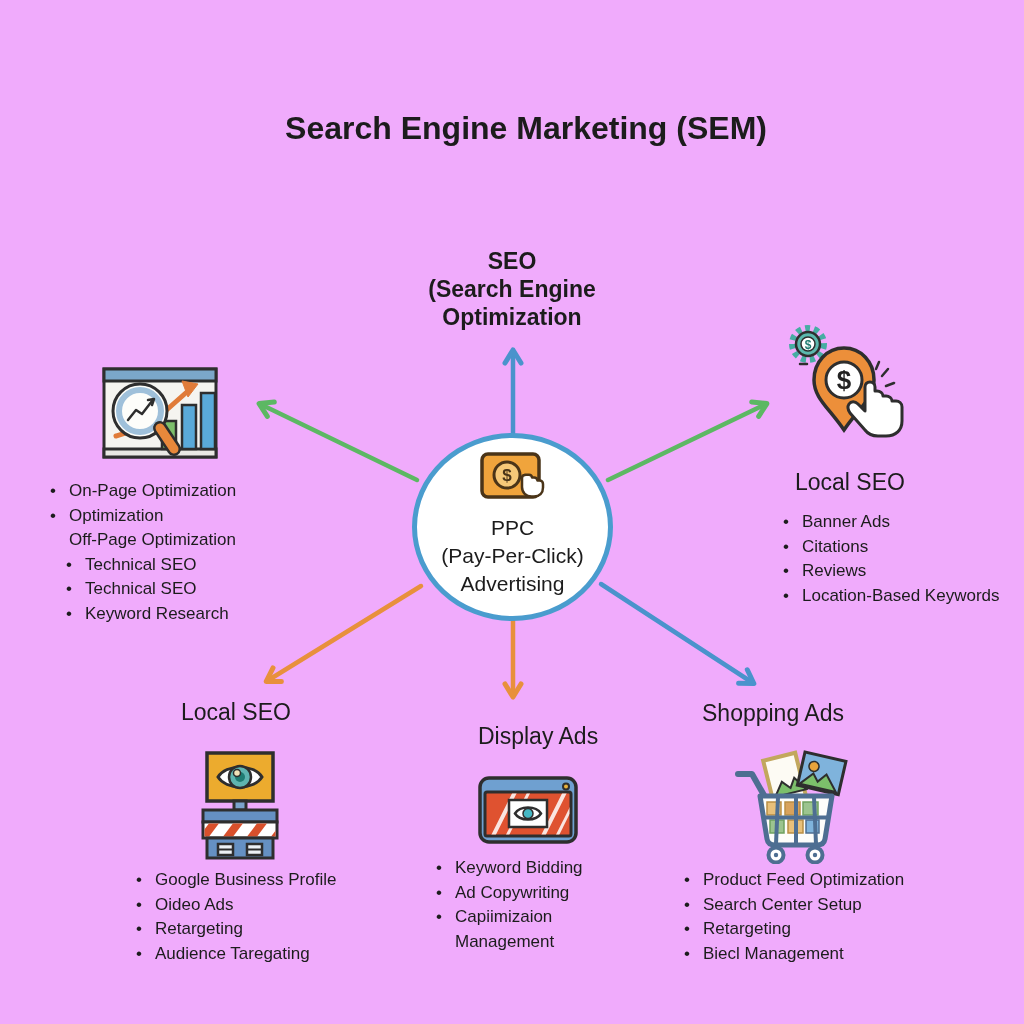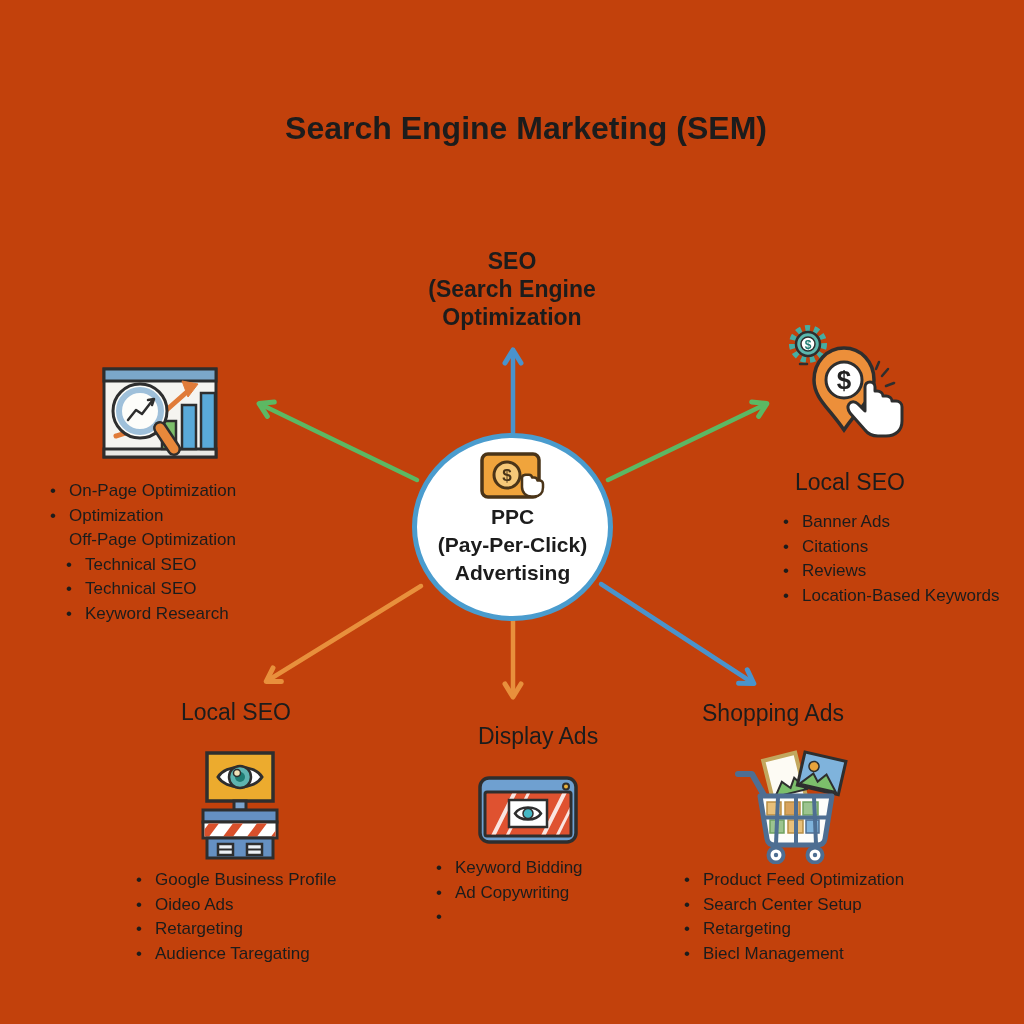--- a/index.html
+++ b/index.html
@@ -1,33 +1,33 @@
 <!DOCTYPE html>
 <html><head>
 <meta charset="utf-8">
 <style>
   html,body { margin:0; padding:0; background:#ffffff; }
   .canvas {
-    position:relative; width:1024px; height:1024px; background:#c2410c;
+    position:relative; width:1024px; height:1024px; background:#f0abfc;
     font-family:"Liberation Sans", sans-serif; color:#1c1c1c; overflow:hidden;
   }
   .title {
     position:absolute; top:110px; left:0; width:100%;
     text-align:center; font-size:32px; font-weight:bold;
     transform:translateX(14px); letter-spacing:0;
   }
   #arrow-layer { position:absolute; left:0; top:0; z-index:1; }
   .center-node {
     position:absolute; left:412px; top:433px; width:201px; height:188px;
     background:#ffffff; border:5px solid #4A9CCE; border-radius:50%;
     box-sizing:border-box; display:flex; flex-direction:column; align-items:center;
     z-index:2;
   }
   .center-node svg { margin-top:14px; flex:0 0 auto; }
-  .center-text { text-align:center; font-size:21px; font-weight:bold; line-height:28px; margin-top:3px; white-space:nowrap; }
+  .center-text { text-align:center; font-size:21px; font-weight:normal; line-height:28px; margin-top:14px; white-space:nowrap; }
   .seo-heading {
     position:absolute; left:402px; top:247px; width:220px; text-align:center;
     font-size:23px; font-weight:bold; line-height:28px; z-index:3;
   }
   .heading { position:absolute; font-size:23px; font-weight:normal; white-space:nowrap; z-index:3; }
   #h-top-right   { left:795px; top:469px; }
   #h-bottom-left { left:181px; top:699px; }
   #h-bottom-center { left:446px; top:723px;margin-left:32px; }
   #h-bottom-right  { left:702px; top:700px; }
   .icon { position:absolute; z-index:3; }
@@ -237,20 +237,21 @@
       <div class="li-row ind0">
         <span class="li-bullet">•</span>
         <span class="li-text">Keyword Bidding</span>
       </div>
       <div class="li-row ind0">
         <span class="li-bullet">•</span>
         <span class="li-text">Ad Copywriting</span>
       </div>
       <div class="li-row ind0">
         <span class="li-bullet">•</span>
+        <span class="li-text">Capiimizaion Management</span>
       </div>
     </div>
 
   <div id="h-bottom-right" class="heading">Shopping Ads</div>
   <svg id="icon-bottom-right" class="icon" width="118" height="120" viewBox="0 0 118 120">
     <g transform="rotate(-14 55 34)">
       <rect x="38" y="12" width="33" height="44" fill="#FDFBF4" stroke="#C2A75E" stroke-width="4"></rect>
       <path d="M41,50 l10,-13 l7,8 l6,-9 l9,14 z" fill="#7CBF6B" stroke="#2e2e2e" stroke-width="2"></path>
     </g>
     <g transform="rotate(13 90 32)">

